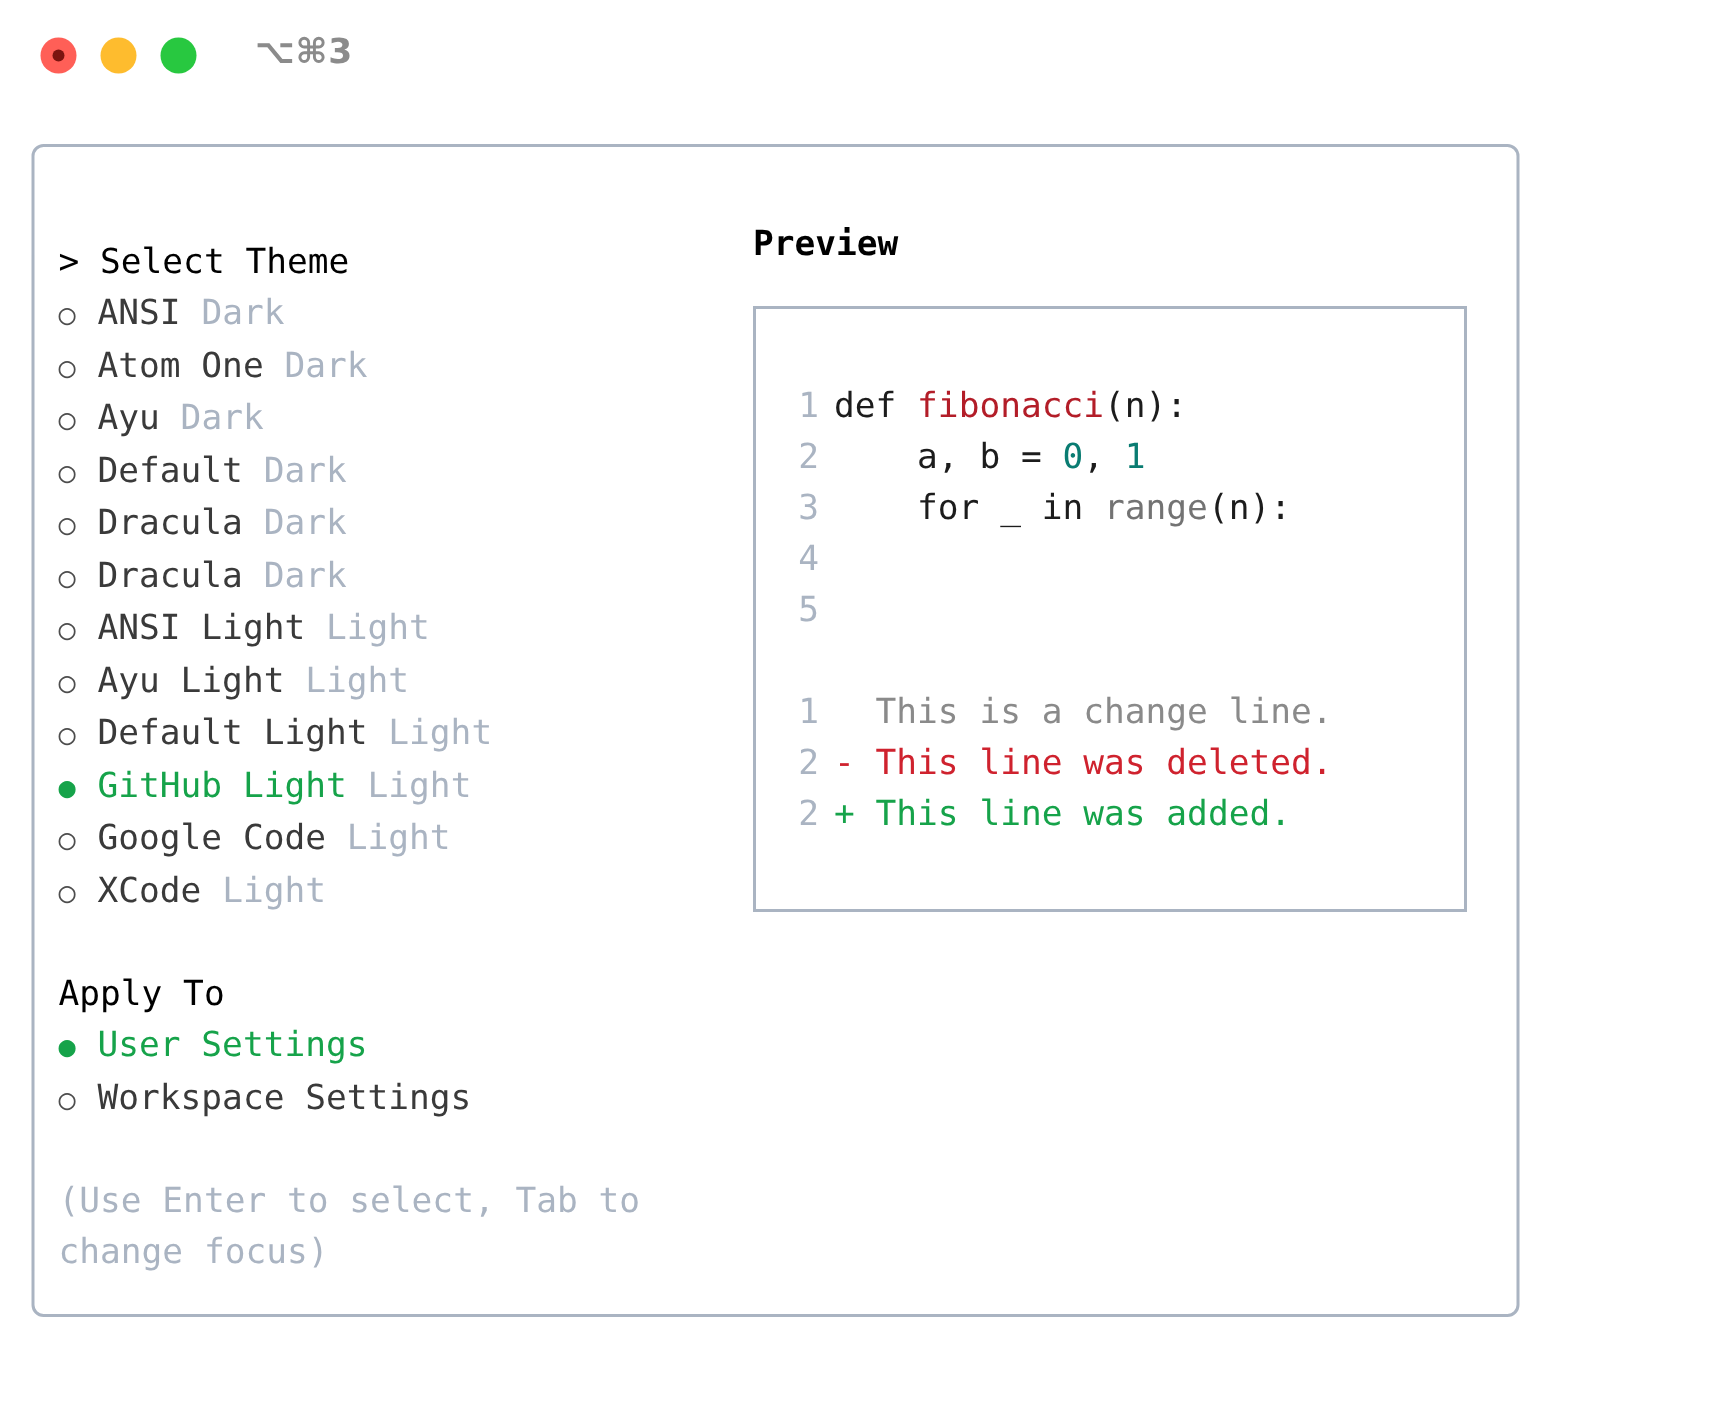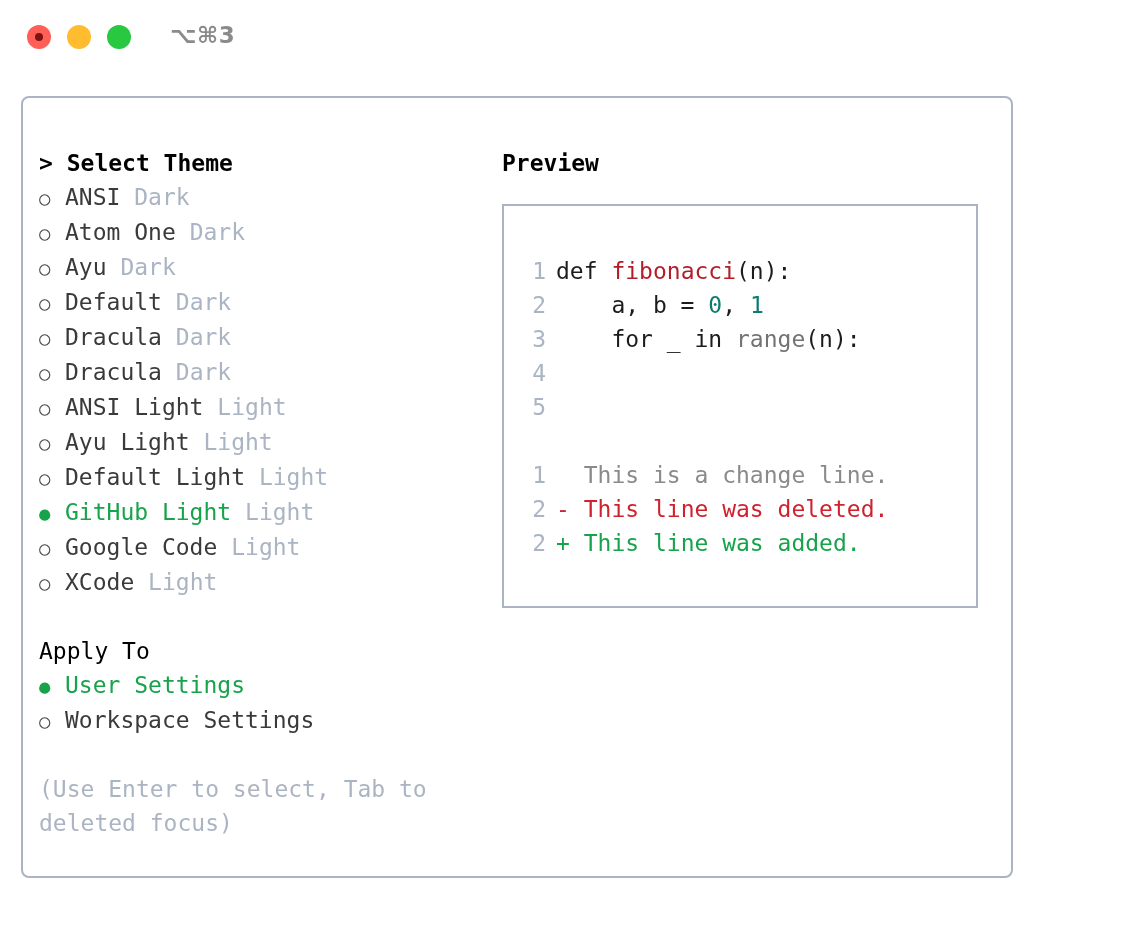--- a/index.html
+++ b/index.html
@@ -75,21 +75,21 @@
     left: 16px; top: 48px;
     width: 450px;
   }
 
   .section-head {
     font-size: 23px;
     line-height: 34px;
     color: #000000;
     white-space: pre;
   }
-  .section-head.bold { font-weight: bold; }
+  .section-head.bold { font-weight: normal; margin-top: 12px; }
 
   .opt-row {
     display: flex;
     align-items: baseline;
     font-size: 23px;
     line-height: 34px;
     white-space: pre;
   }
   .bullet {
     width: 26px;
@@ -193,21 +193,21 @@
         </div>
 
       <div class="spacer"></div>
 
       <div class="section-head">Apply To</div>
       <div id="apply-list">
           <div class="opt-row selected"><span class="bullet on">●</span><span class="opt-label">User Settings</span></div>
           <div class="opt-row"><span class="bullet">○</span><span class="opt-label">Workspace Settings</span></div>
         </div>
 
-      <div class="hint">(Use Enter to select, Tab to deleted focus)</div>
+      <div class="hint">(Use Enter to select, Tab to change focus)</div>
     </div>
 
     <div class="right-col">
       <div class="preview-head">Preview</div>
       <div class="preview-box">
         <div id="code-block">
             <div class="code-line"><span class="gutter">1</span><span class="tok-plain">def </span><span class="tok-fn">fibonacci</span><span class="tok-plain">(n):</span></div>
             <div class="code-line"><span class="gutter">2</span><span class="tok-plain">    a, b = </span><span class="tok-num">0</span><span class="tok-plain">, </span><span class="tok-num">1</span></div>
             <div class="code-line"><span class="gutter">3</span><span class="tok-plain">    for _ in </span><span class="tok-builtin">range</span><span class="tok-plain">(n):</span></div>
             <div class="code-line"><span class="gutter">4</span></div>

